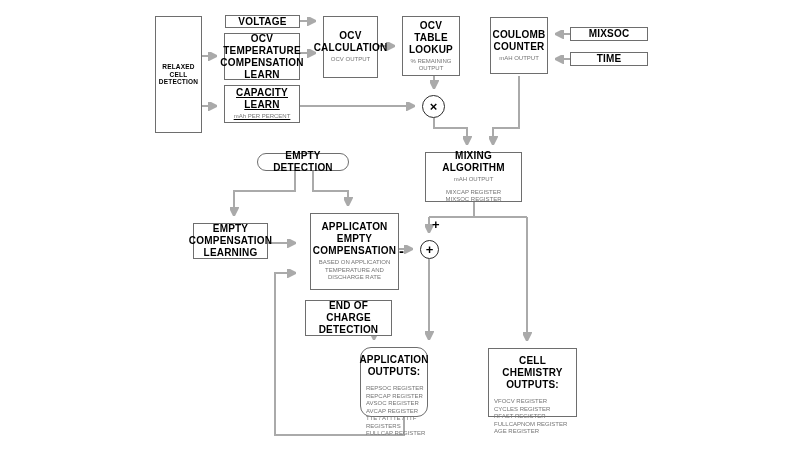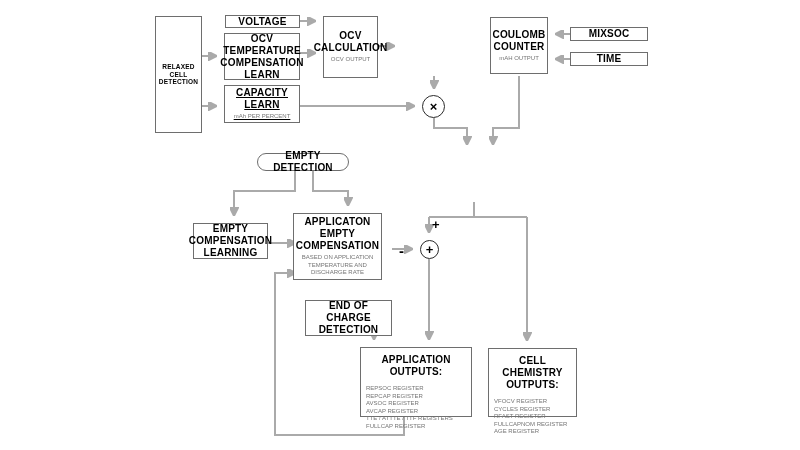--- a/index.html
+++ b/index.html
@@ -95,66 +95,80 @@
 COMPENSATION
 LEARN</div>
   </div>
 
   <div class="box" style="left:323px;top:16px;width:55px;height:62px;">
     <div class="title">OCV
 CALCULATION</div>
     <div class="sub">OCV OUTPUT</div>
   </div>
 
+  <div class="box" style="left:402px;top:16px;width:58px;height:60px;">
+    <div class="title">OCV TABLE
+LOOKUP</div>
+    <div class="sub">% REMAINING
+OUTPUT</div>
+  </div>
 
   <div class="box" style="left:490px;top:17px;width:58px;height:57px;">
     <div class="title">COULOMB
 COUNTER</div>
     <div class="sub">mAH OUTPUT</div>
   </div>
 
   <div class="box" style="left:570px;top:27px;width:78px;height:14px;">
     <div class="title">MIXSOC</div>
   </div>
 
   <div class="box" style="left:570px;top:52px;width:78px;height:14px;">
     <div class="title">TIME</div>
   </div>
 
   <div class="box" style="left:224px;top:85px;width:76px;height:38px;text-decoration:underline;">
     <div class="title">CAPACITY LEARN</div>
     <div class="sub">mAh PER PERCENT</div>
   </div>
 
+  <div class="box centered" style="left:425px;top:152px;width:97px;height:50px;">
+    <div class="title">MIXING ALGORITHM</div>
+    <div class="sub">mAH OUTPUT</div>
+    <div class="reg-list">
+        <div>MIXCAP REGISTER</div>
+        <div>MIXSOC REGISTER</div>
+      </div>
+  </div>
 
   <div class="box" style="left:257px;top:153px;width:92px;height:18px;border-radius:9px;">
     <div class="title">EMPTY DETECTION</div>
   </div>
 
   <div class="box" style="left:193px;top:223px;width:75px;height:36px;">
     <div class="title">EMPTY
 COMPENSATION
 LEARNING</div>
   </div>
 
-  <div class="box" style="left:293px;top:213px;width:89px;height:67px;">
+  <div class="box" style="left:310px;top:213px;width:89px;height:77px;">
     <div class="title">APPLICATON
 EMPTY
 COMPENSATION</div>
     <div class="sub">BASED ON APPLICATION
 TEMPERATURE AND
 DISCHARGE RATE</div>
   </div>
 
   <div class="box" style="left:305px;top:300px;width:87px;height:36px;">
     <div class="title">END OF CHARGE
 DETECTION</div>
   </div>
 
-  <div class="box outputs" style="left:360px;top:347px;width:112px;height:70px;">
+  <div class="box outputs" style="left:360px;top:347px;width:68px;height:70px;border-radius:11px;">
     <div class="title">APPLICATION
 OUTPUTS:</div>
     <div class="reg-list">
         <div>REPSOC REGISTER</div>
         <div>REPCAP REGISTER</div>
         <div>AVSOC REGISTER</div>
         <div>AVCAP REGISTER</div>
         <div>TTE / ATTTE / TTF REGISTERS</div>
         <div>FULLCAP REGISTER</div>
       </div>

